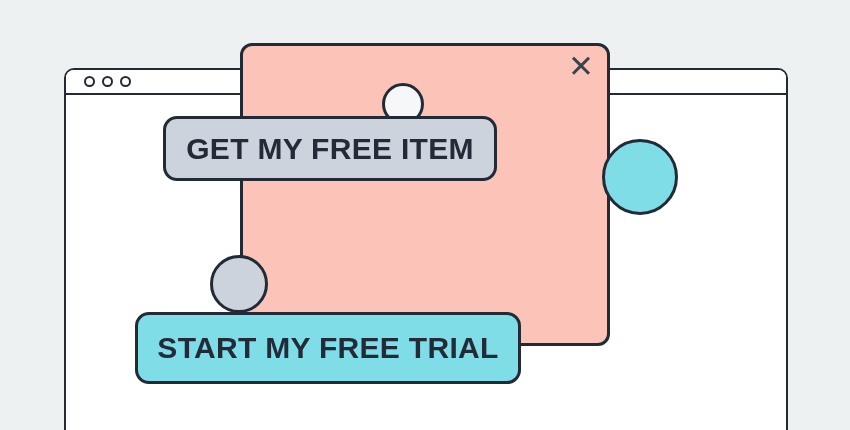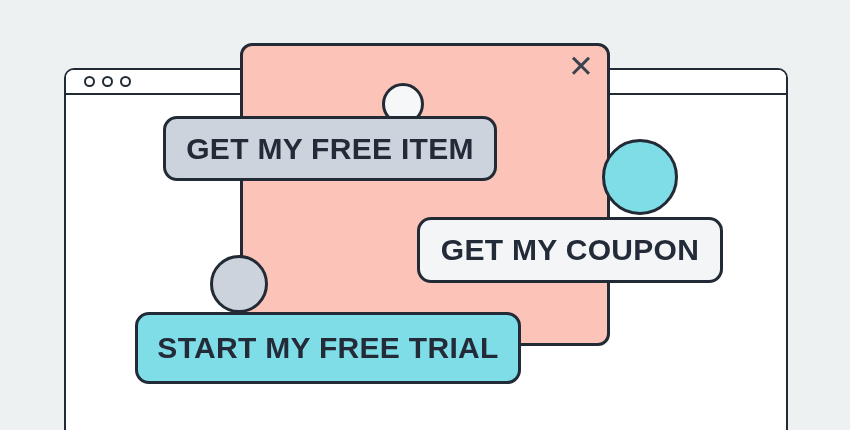--- a/index.html
+++ b/index.html
@@ -78,19 +78,18 @@
   <div class="modal">
     <button class="close">✕</button>
   </div>
 
   <div class="circle circle-white"></div>
 
   <button class="cta cta-free-item">GET MY FREE ITEM</button>
 
   <div class="circle circle-teal"></div>
 
-  <button class="cta cta-coupon">GET MY COUPON</button>
 
   <div class="circle circle-gray"></div>
 
   <button class="cta cta-trial">START MY FREE TRIAL</button>
 
 </div>
 
 </body></html>

